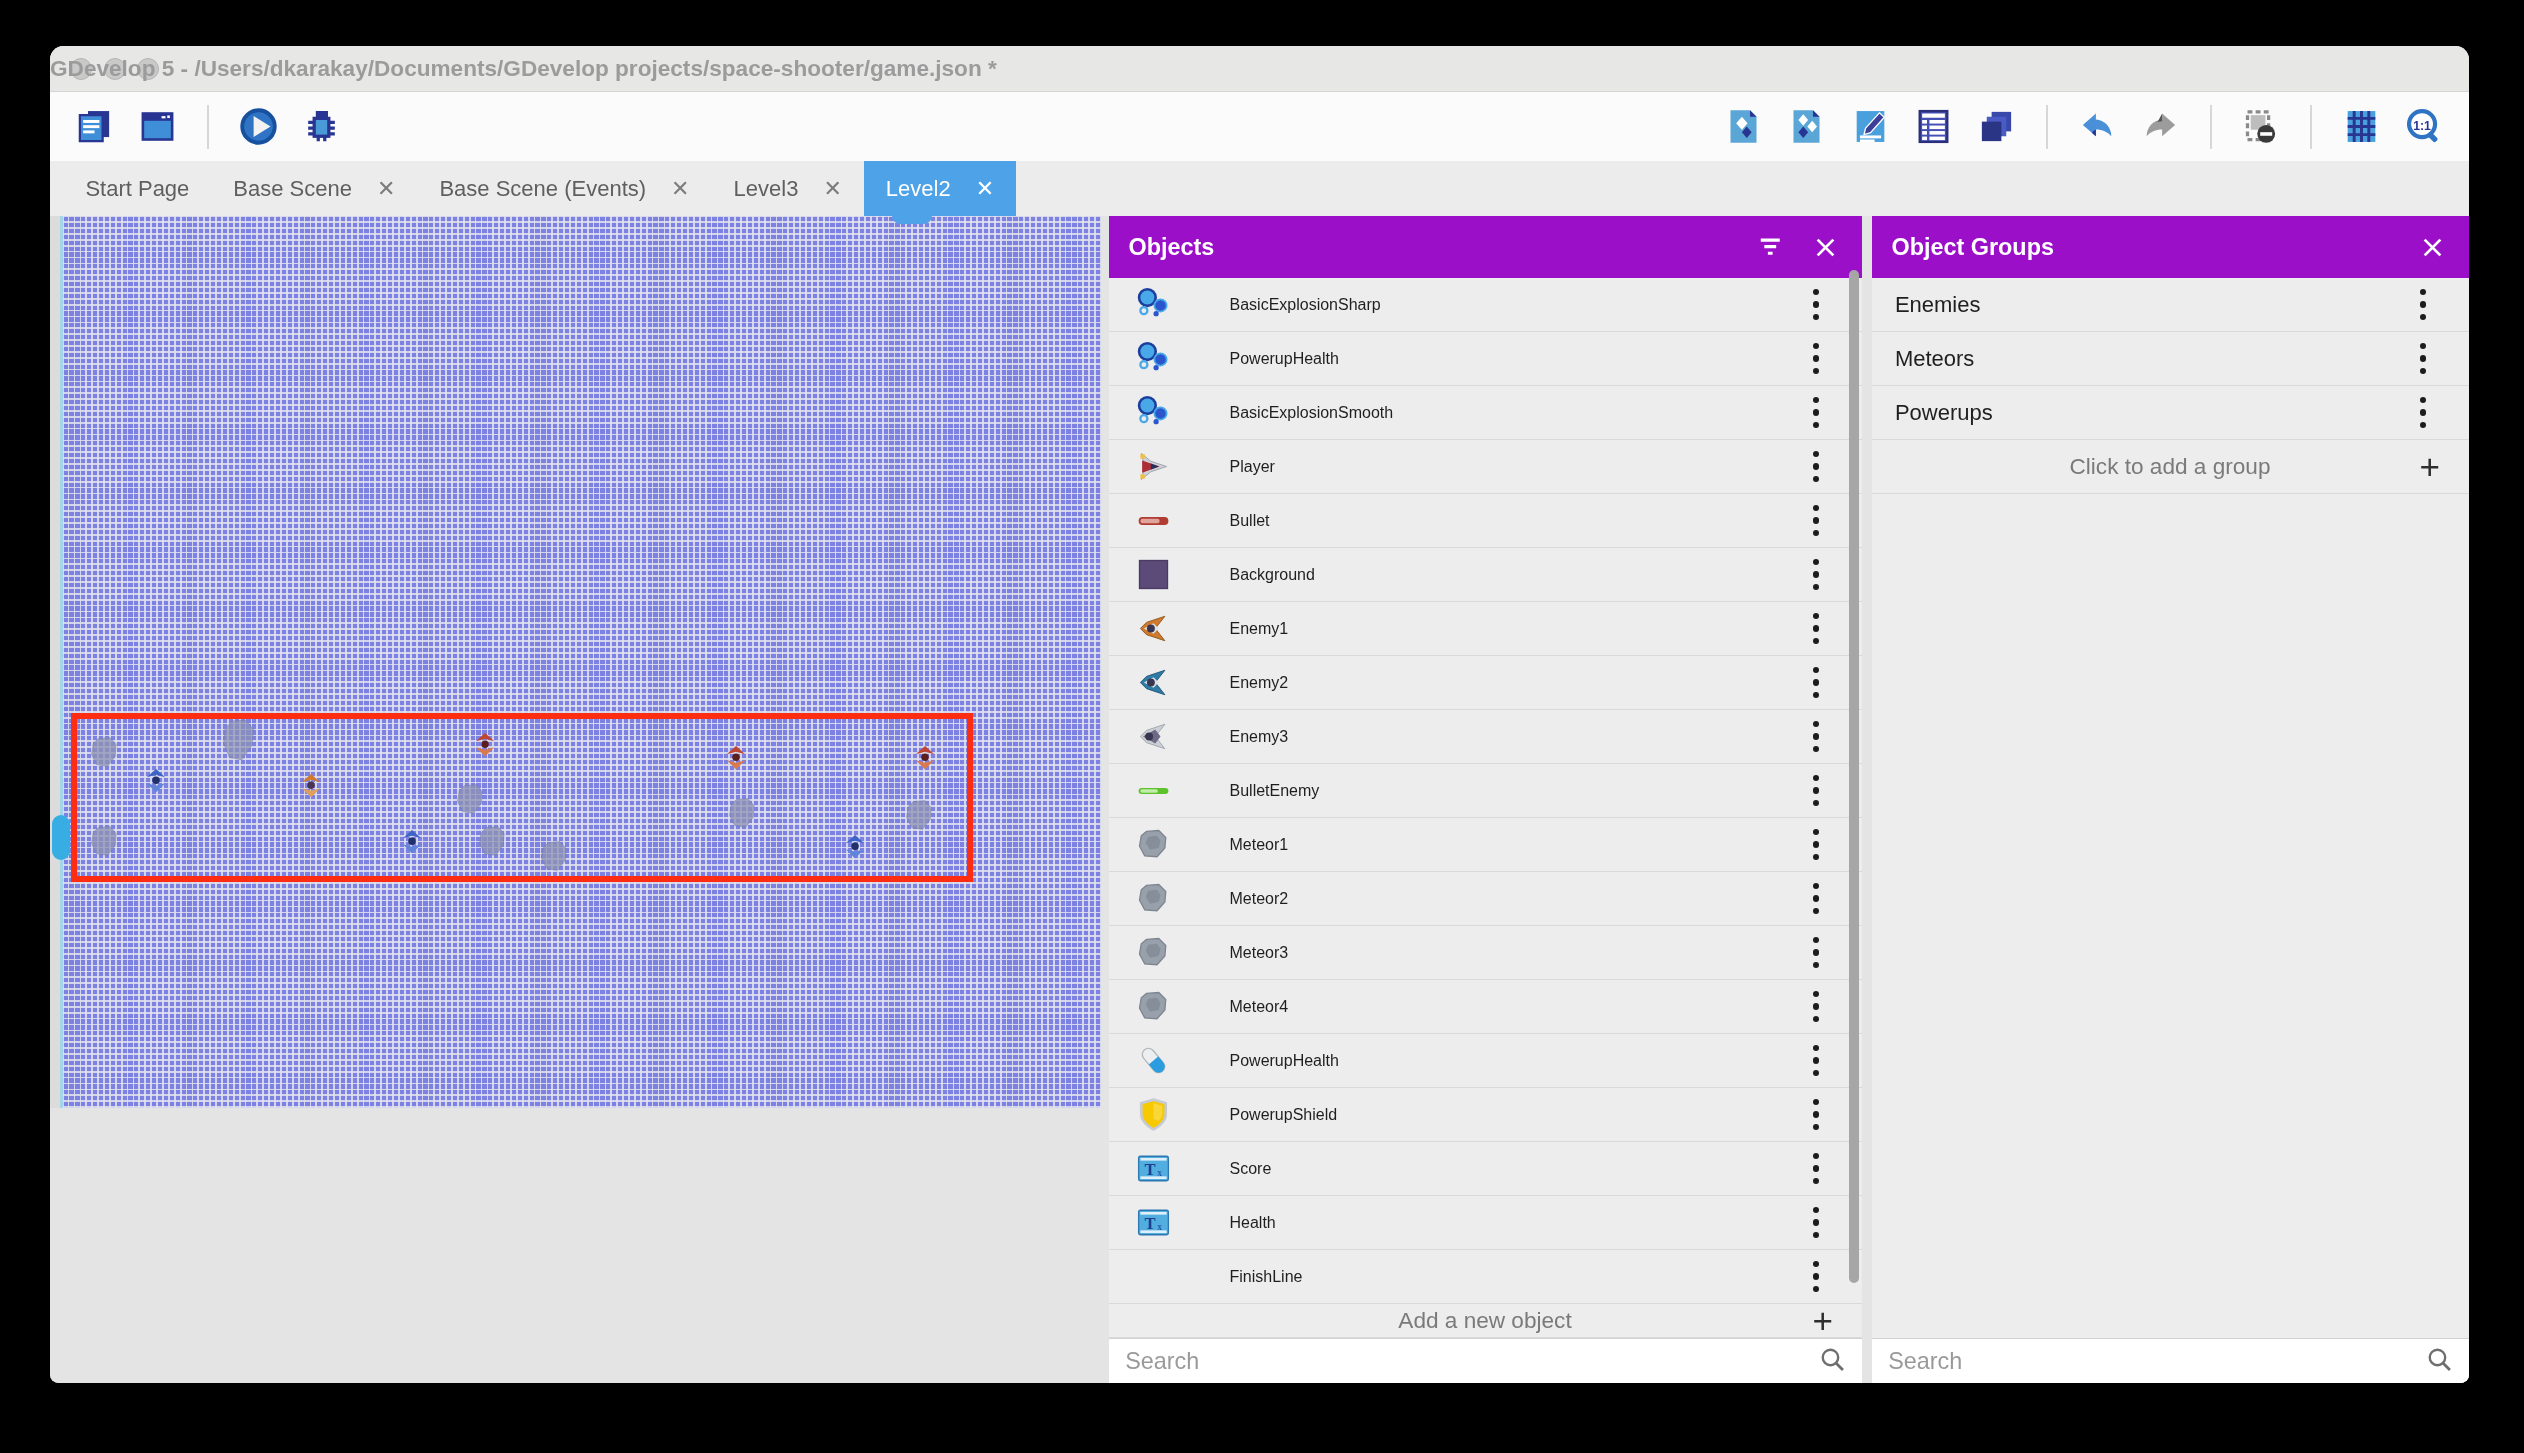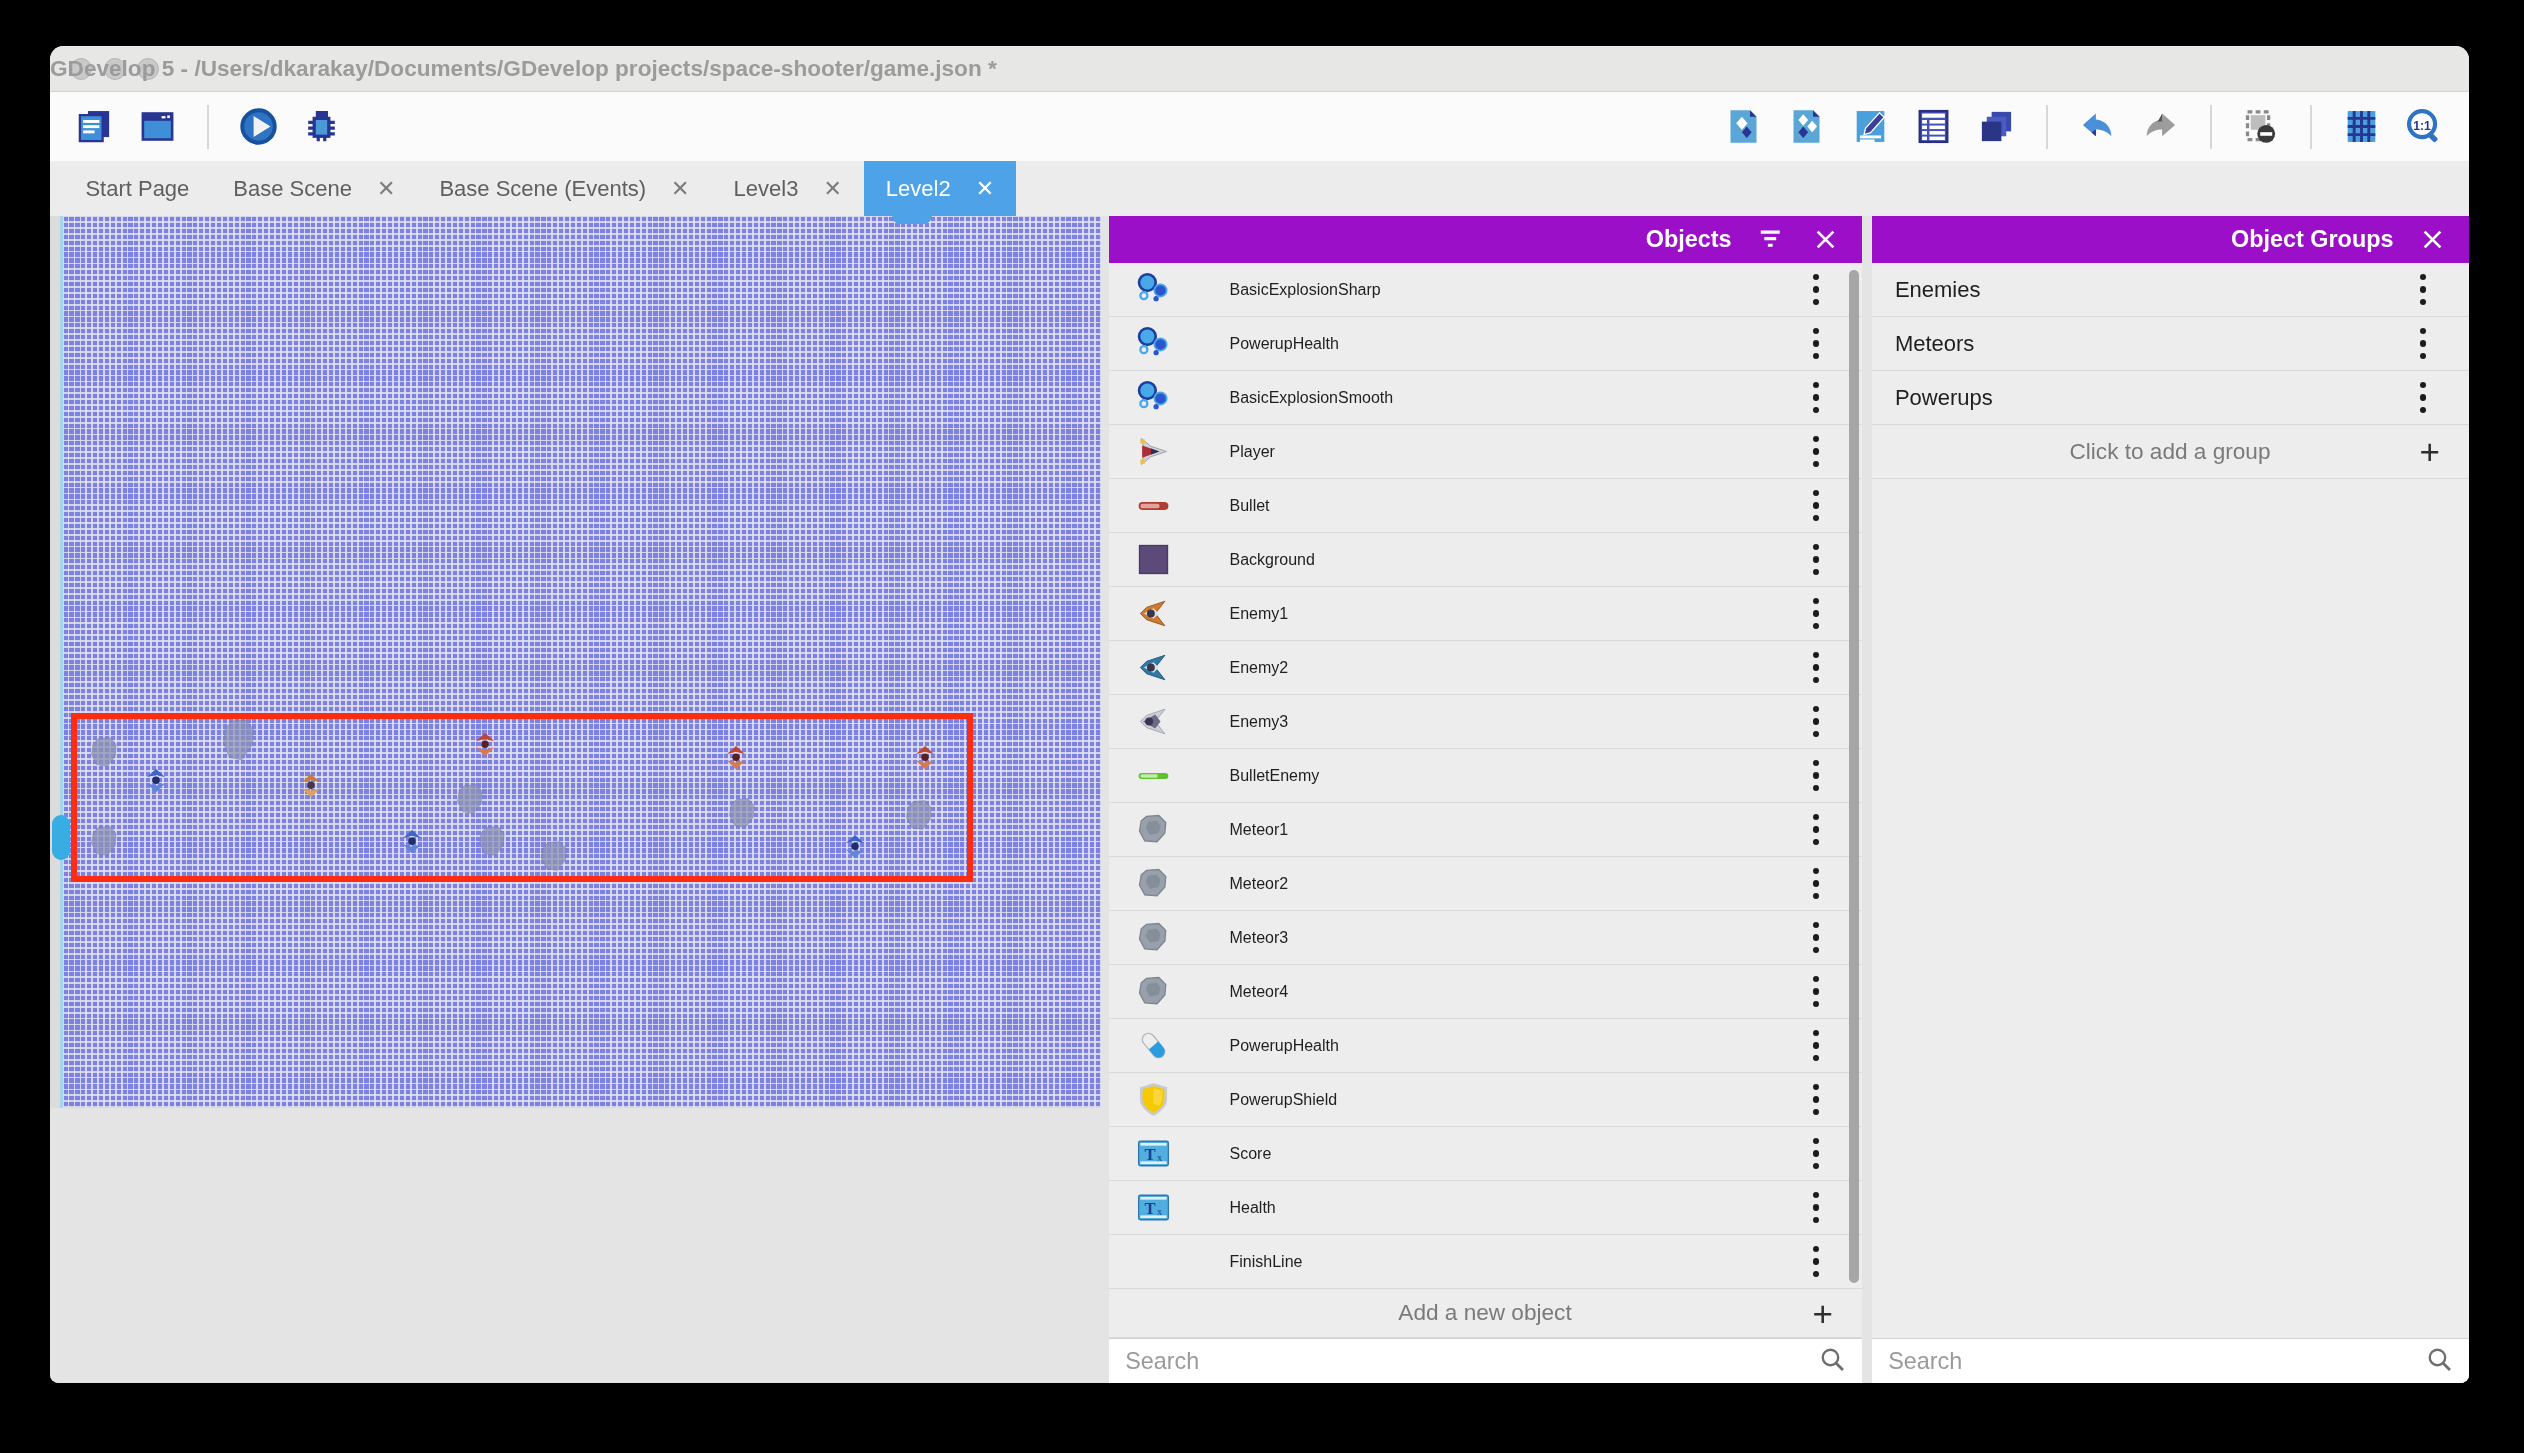--- a/index.html
+++ b/index.html
@@ -38,22 +38,22 @@
   .canvas-gutter{position:absolute;left:0;top:0;width:10px;height:100%;background:#dcdcdc;}
   .canvas-vline{position:absolute;left:10px;top:0;width:3.3px;height:100%;background:#a5d5ea;}
   .canvas-thumb{position:absolute;left:1.7px;top:599px;width:18.4px;height:45px;border-radius:9.2px;background:#38ade3;}
   .selrect{position:absolute;border:6.7px solid #fe2d12;}
   .sprite{position:absolute;}
   .coord-tip{position:absolute;left:1.7px;top:1122px;height:44px;padding:0 20px;border-radius:8.4px;
     background:rgba(48,48,46,.88);color:#fff;font-size:25px;font-weight:bold;display:flex;align-items:center;}
   
   .vgap{background:#e4e4e4;}
   .panel{background:#ededed;position:relative;display:flex;flex-direction:column;}
-  .panel-header{height:47px;background:#9b0fc9;color:#fff;display:flex;align-items:center;
-    padding:0 20px;flex:none;text-align:right;}
+  .panel-header{height:62px;background:#9b0fc9;color:#fff;display:flex;align-items:center;
+    padding:0 20px;flex:none;}
   .panel-title{font-size:23.4px;font-weight:bold;flex:1;}
   .phicon{width:33px;height:33px;display:flex;align-items:center;justify-content:center;cursor:pointer;margin-left:22px;}
   .rows{flex:none;}
   .row{height:54px;display:flex;align-items:center;border-bottom:0.8px solid #d9d9d9;position:relative;cursor:pointer;}
   .row .oicon{position:absolute;left:27px;width:35px;height:35px;display:flex;align-items:center;justify-content:center;}
   .row .oname{position:absolute;left:121px;font-size:16px;color:#1f1f1f;}
   .row .gname{position:absolute;left:23.4px;font-size:22px;color:#1f1f1f;}
   .kebab{position:absolute;right:33px;top:50%;transform:translateY(-50%);width:25px;display:flex;
     flex-direction:column;align-items:center;gap:5.9px;cursor:pointer;}
   .kebab i{width:6.7px;height:6.7px;border-radius:50%;background:#1c1c1c;}

